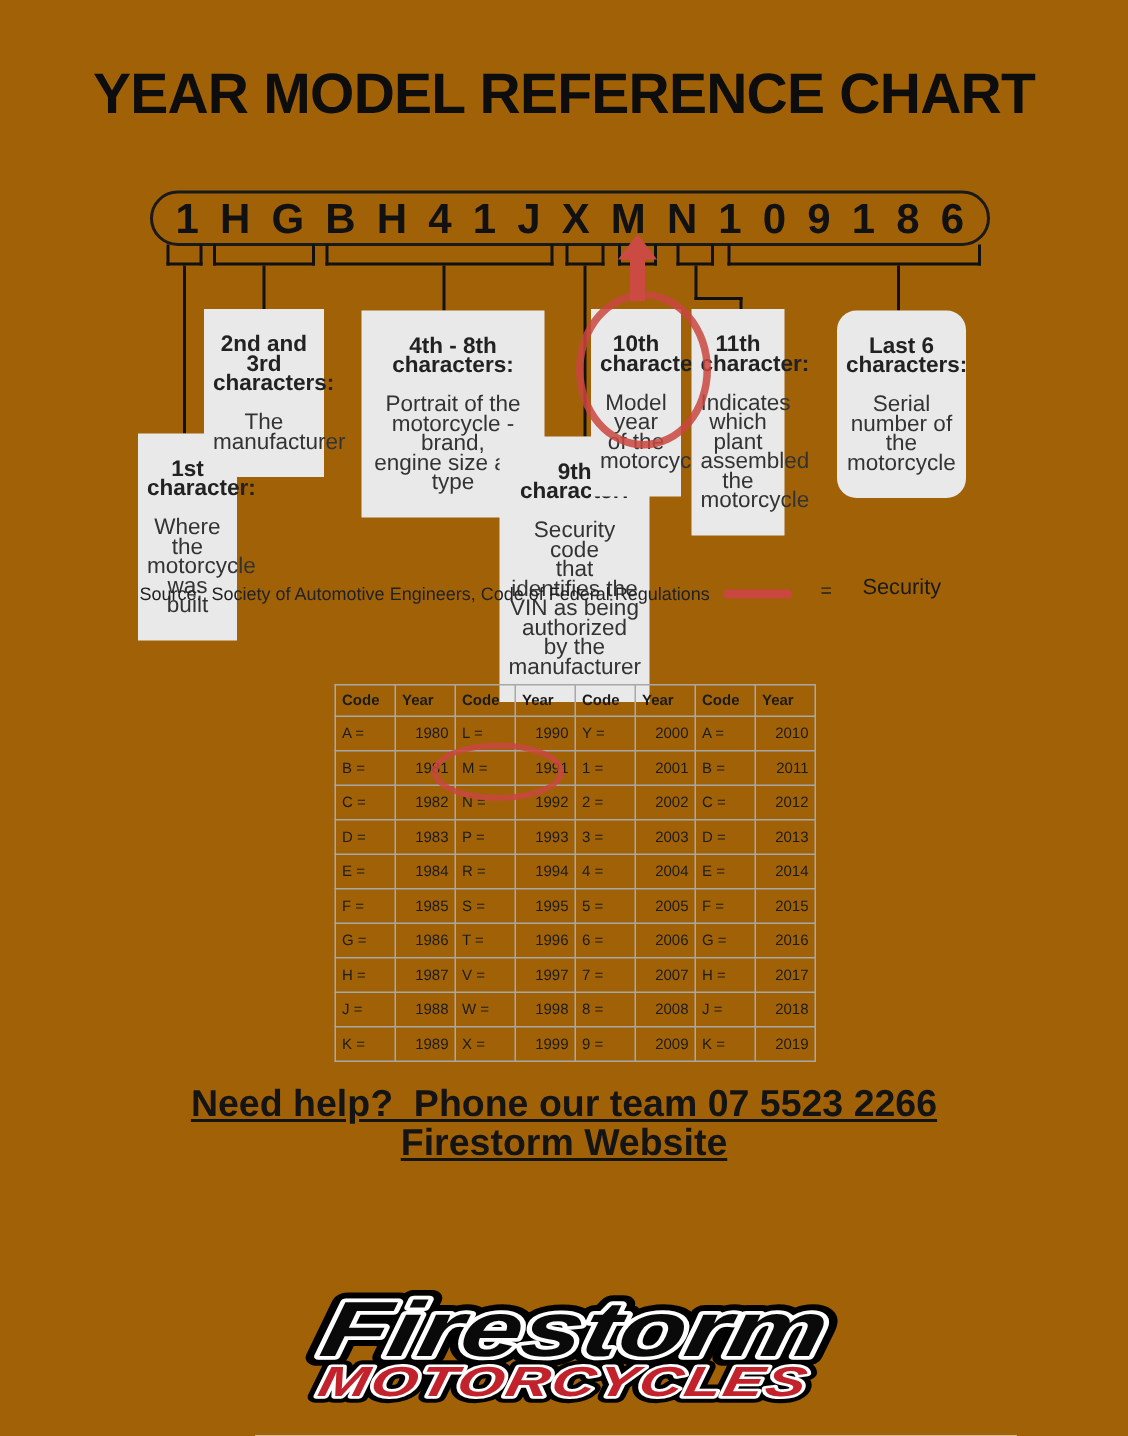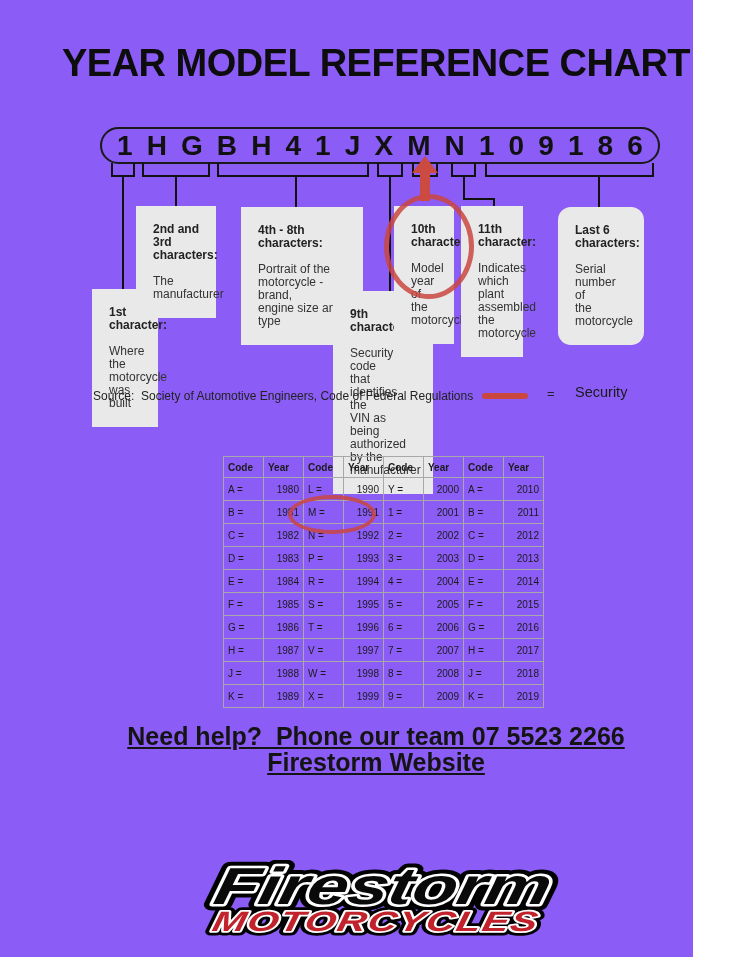--- a/index.html
+++ b/index.html
@@ -1,16 +1,16 @@
 <!DOCTYPE html>
 <html><head>
 <meta charset="utf-8">
 <style>
   html,body{margin:0;padding:0;background:#fff;}
-  .page{position:relative;width:693px;height:957px;background:#8b5cf6;overflow:hidden;
+  .page{position:relative;width:752px;height:957px;background:#a16207;overflow:hidden;
         font-family:"Liberation Sans",sans-serif;color:#1a1a1a;}
 
   
   #page-title{position:absolute;top:42px;left:0;width:752px;text-align:center;
     font-size:38px;font-weight:800;letter-spacing:-0.5px;color:#0d0d0d;white-space:pre;}
 
   
   #vin-box{position:absolute;left:100px;top:127px;width:560px;height:37px;box-sizing:border-box;
     border:2.5px solid #1a1a1a;border-radius:19px;display:flex;align-items:center;
     justify-content:space-between;padding:0 15px;}
@@ -29,22 +29,22 @@
   #l1{left:122px;top:177px;height:112px;}
   #l2{left:175px;top:177px;height:29px;}
   #l3{left:295px;top:177px;height:30px;}
   #l4{left:389px;top:177px;height:114px;}
   #l6a{left:463px;top:177px;height:23px;}
   #l6b{left:463px;top:198px;width:32px;}
   #l6c{left:493px;top:198px;height:10px;}
   #l7{left:598px;top:177px;height:30px;}
 
   
-  .callout{position:absolute;background:#e9e9e9;box-sizing:border-box;padding:4px 17px;
-    font-size:12px;line-height:13px;color:#333;white-space:pre-line;}
+  .callout{position:absolute;background:#e9e9e9;box-sizing:border-box;padding:4px 6px;
+    font-size:15px;line-height:13px;text-align:center;color:#333;white-space:pre-line;}
   .c-title{font-weight:bold;color:#222;}
   #c0{left:92px;top:289px;width:66px;}
   #c1{left:136px;top:206px;width:80px;}
   #c2{left:241px;top:207px;width:122px;}
   #c3{left:333px;top:291px;width:100px;}
   #c4{left:394px;top:206px;width:60px;}
   #c5{left:461px;top:206px;width:62px;}
   #c6{left:558px;top:207px;width:86px;border-radius:13px;}
 
   

